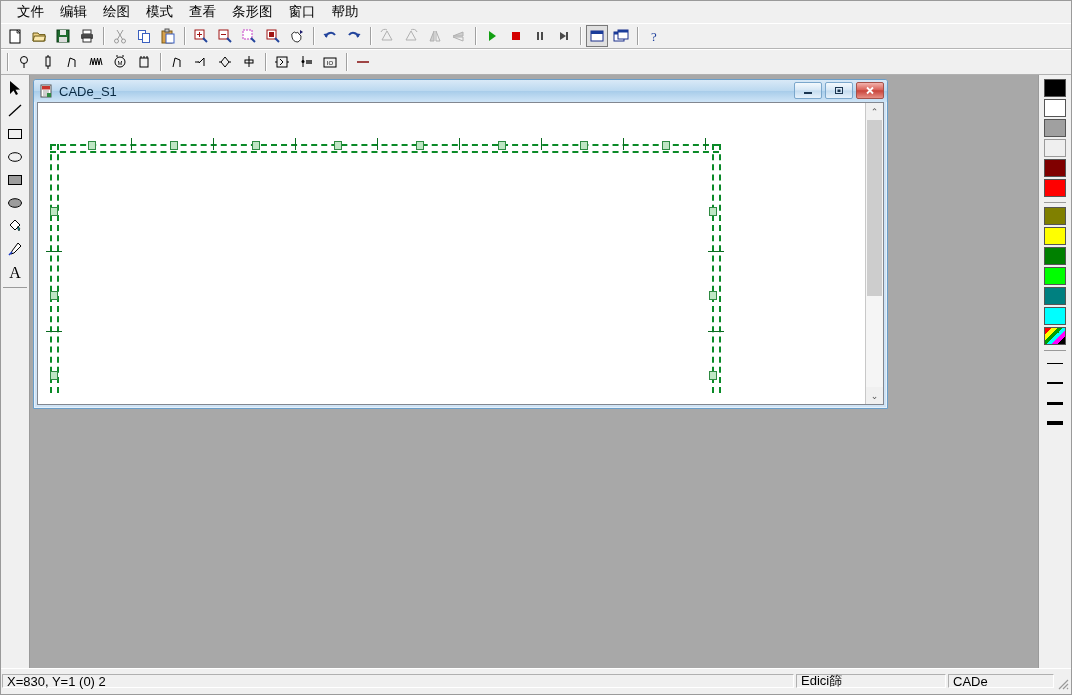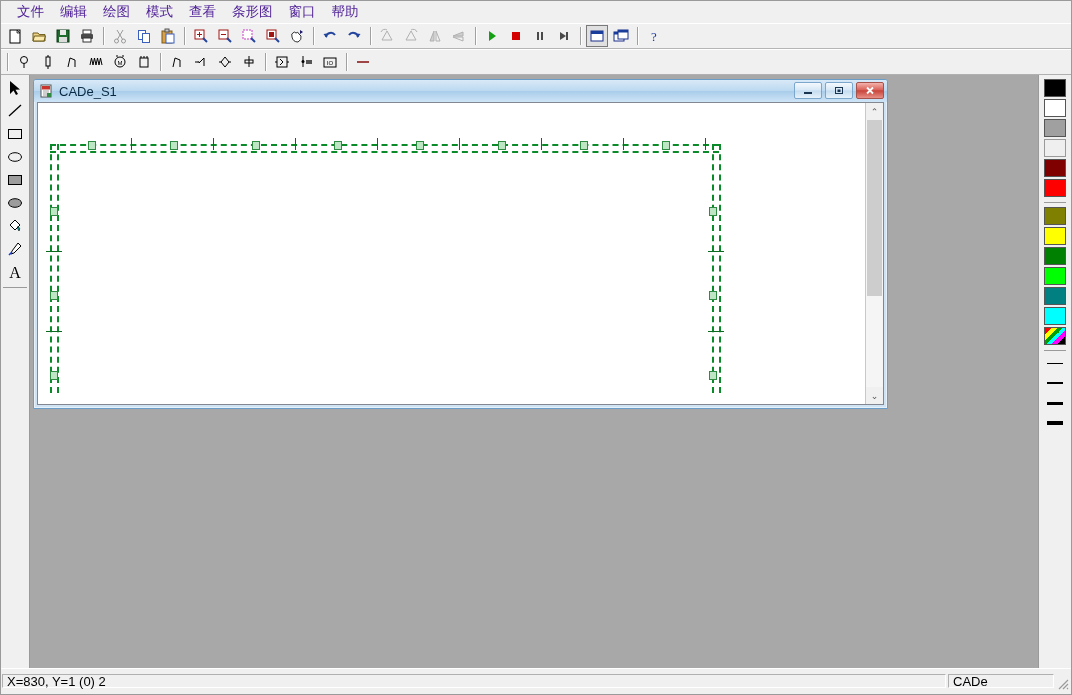--- a/index.html
+++ b/index.html
@@ -16,21 +16,21 @@
   .titlebar{height:32px;flex:0 0 32px;background:#f0f0f0;display:flex;align-items:center;
             position:relative;}
   .title-icon{width:18px;height:18px;margin-left:9px;margin-right:7px;position:relative;flex:0 0 18px;}
   .title-text{font-size:14px;color:#000;letter-spacing:.1px;}
   .wincontrols{position:absolute;right:0;top:0;height:32px;display:flex;}
   .wc{width:46px;height:32px;display:flex;align-items:center;justify-content:center;
       font-size:14px;color:#000;}
 
   
   .menubar{height:22px;flex:0 0 22px;display:flex;align-items:center;padding-left:8px;background:#f0f0f0;}
-  .menu-item{padding:2px 8px;font-size:13.5px;color:#4c1d95;line-height:16px;}
+  .menu-item{padding:2px 8px;font-size:13.5px;color:#000000;line-height:16px;}
 
   
   .tb-wrap{background:#f0f0f0;}
   .toolbar{height:24px;display:flex;align-items:center;padding:0 2px;
            border-top:1px solid #fff;border-bottom:1px solid #b5b5b5;background:#f0f0f0;}
   .toolbar.row2{border-bottom:1px solid #b0b0b0;}
   .tbtn{width:22px;height:22px;margin:0 1px;display:flex;align-items:center;justify-content:center;
         position:relative;box-sizing:border-box;}
   .tbtn.pressed{border:1px solid #7a7a7a;background:#e0e0e0;}
   .tsep{width:1px;height:18px;margin:0 4px;background:#a0a0a0;box-shadow:1px 0 0 #fff;}
@@ -552,20 +552,21 @@
           <i style="height:3px"></i>
         </div>
       <div class="lw">
           <i style="height:4px"></i>
         </div>
     </div>
   </div>
 
   <div class="statusbar">
     <div class="spane grow">X=830, Y=1 (0) 2</div>
+    <div class="spane w1">Edici篩</div>
     <div class="spane w2">CADe</div>
     <div class="grip">
       <svg width="16" height="16" style="position:absolute;right:1px;bottom:1px">
         <path d="M14 5 L5 14 M14 9 L9 14 M14 13 L13 14" stroke="#9a9a9a" stroke-width="1.2"></path>
       </svg>
     </div>
   </div>
 
 </div>
 

